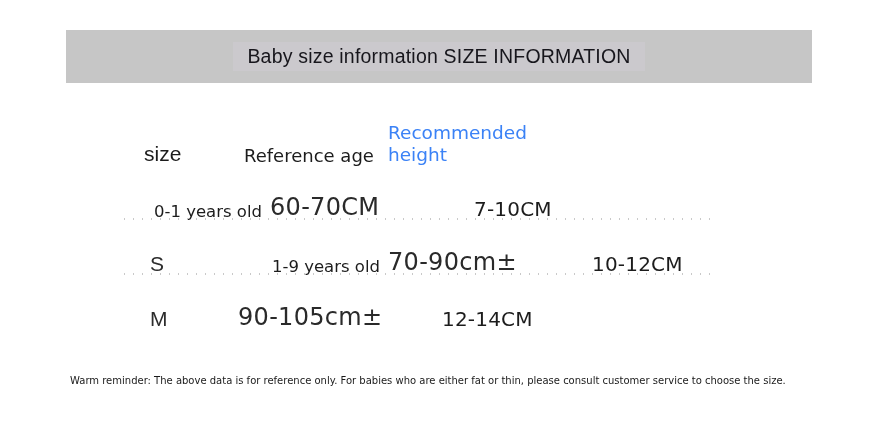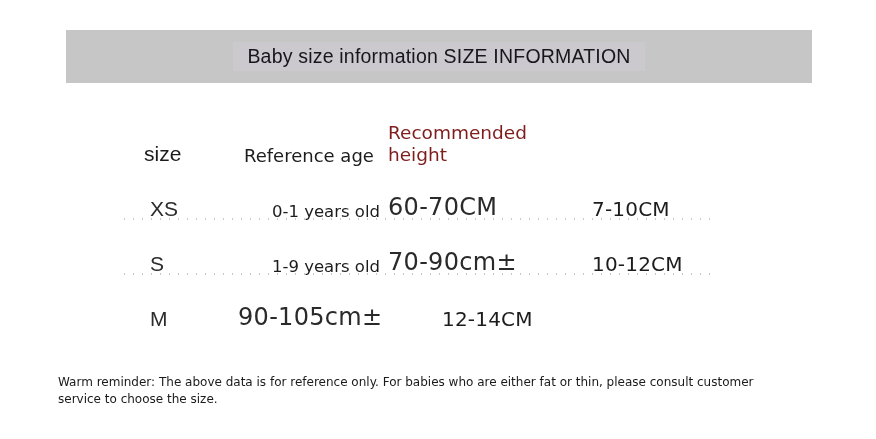--- a/index.html
+++ b/index.html
@@ -83,21 +83,21 @@
   }
   .h-age {
     font-size: 18px;
     color: #1c1c1c;
     font-family: "DejaVu Sans", sans-serif;
     padding-left: 6px;
   }
   .h-height, .h-foot {
     font-size: 18.5px;
     line-height: 1.18;
-    color: #7f1d1d;
+    color: #3b82f6;
     font-family: "DejaVu Sans", sans-serif;
   }
   .h-height { padding-left: 0px; }
   .h-foot   { padding-left: 0px; }
 
   
   .data-row { height: 55px; }
 
   .d-size {
     font-size: 21px;
@@ -140,24 +140,24 @@
     background-image: radial-gradient(circle, #c9c9c9 0.9px, transparent 1.1px);
     background-size: 9px 2px;
     background-repeat: repeat-x;
   }
   .divider-xs { top: 100px; }
   .divider-s  { top: 155px; }
 
   
   .note {
     position: absolute;
-    left: 58px;
+    left: 70px;
     top: 374px;
     width: 742px;
-    font-size: 12px;
+    font-size: 10px;
     line-height: 1.42;
     color: #1a1a1a;
     font-family: "DejaVu Sans", sans-serif;
   }
 </style>
 </head>
 <body>
 
 <div class="sheet">
 
@@ -175,23 +175,20 @@
       </div>
       <div class="cell col-age">
         <span class="h-age">Reference age</span>
       </div>
       <div class="cell col-height">
         <span class="h-height">Recommended height</span>
       </div>
     </div>
 
     <div class="row data-row">
-      <div class="cell col-size">
-        <span class="d-size">XS</span>
-      </div>
       <div class="cell col-age">
         <span class="d-age">0-1 years old</span>
       </div>
       <div class="cell col-height">
         <span class="d-height">60-70CM</span>
       </div>
       <div class="cell col-foot">
         <span class="d-foot">7-10CM</span>
       </div>
     </div>

